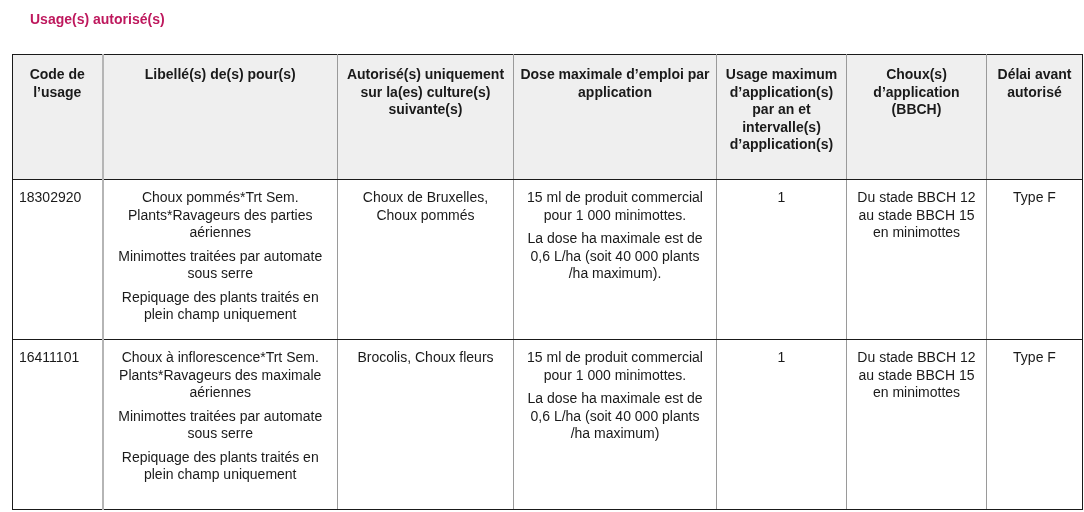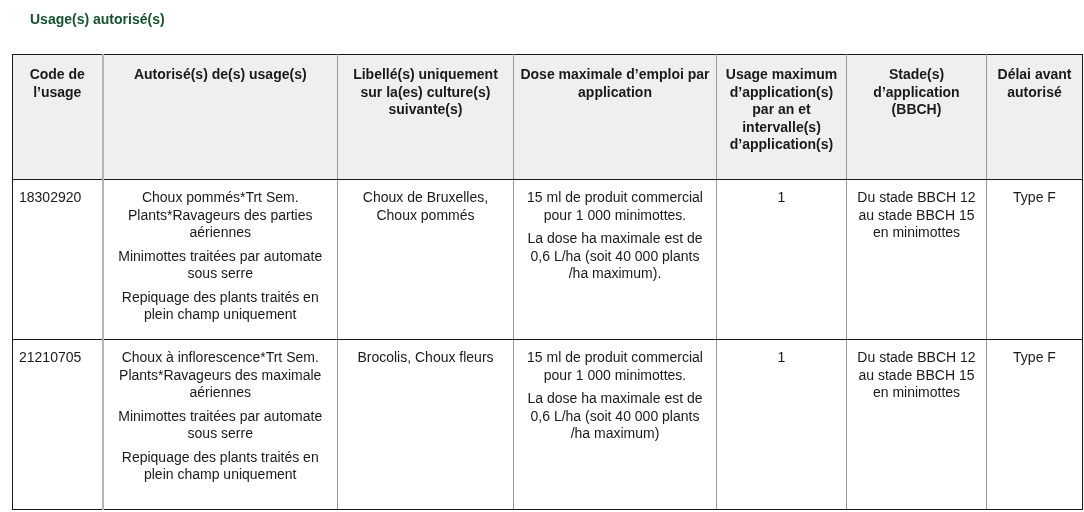--- a/index.html
+++ b/index.html
@@ -14,21 +14,21 @@
     overflow: hidden;
     font-family: "Liberation Sans", sans-serif;
     color: #1a1a1a;
   }
   .section-title {
     position: absolute;
     left: 30px;
     top: 11px;
     font-size: 14px;
     font-weight: bold;
-    color: #14532d;
+    color: #be185d;
   }
   table.usage-table {
     position: absolute;
     left: 12px;
     top: 54px;
     width: 1070px;
     border-collapse: collapse;
     table-layout: fixed;
     font-size: 14px;
     line-height: 17.5px;
@@ -86,25 +86,25 @@
       <col class="c2">
       <col class="c3">
       <col class="c4">
       <col class="c5">
       <col class="c6">
       <col class="c7">
   </colgroup>
   <thead>
     <tr>
       <th>Code de l’usage</th>
-      <th>Autorisé(s) de(s) usage(s)</th>
-      <th>Libellé(s) uniquement sur la(es) culture(s) suivante(s)</th>
+      <th>Libellé(s) de(s) pour(s)</th>
+      <th>Autorisé(s) uniquement sur la(es) culture(s) suivante(s)</th>
       <th>Dose maximale d’emploi par application</th>
       <th>Usage maximum d’application(s) par an et intervalle(s) d’application(s)</th>
-      <th>Stade(s) d’application (BBCH)</th>
+      <th>Choux(s) d’application (BBCH)</th>
       <th>Délai avant autorisé</th>
     </tr>
   </thead>
   <tbody>
     <tr class="row-1">
       <td class="code-cell">18302920</td>
       <td>
         <span class="para">Choux pommés*Trt Sem. Plants*Ravageurs des parties aériennes</span>
         <span class="para">Minimottes traitées par automate sous serre</span>
         <span class="para">Repiquage des plants traités en plein champ uniquement</span>
@@ -112,21 +112,21 @@
       <td>Choux de Bruxelles, Choux pommés</td>
       <td>
         <span class="para">15 ml de produit commercial pour 1 000 minimottes.</span>
         <span class="para">La dose ha maximale est de 0,6 L/ha (soit 40 000 plants /ha maximum).</span>
       </td>
       <td>1</td>
       <td>Du stade BBCH 12 au stade BBCH 15 en minimottes</td>
       <td>Type F</td>
     </tr>
     <tr class="row-2">
-      <td class="code-cell">21210705</td>
+      <td class="code-cell">16411101</td>
       <td>
         <span class="para">Choux à inflorescence*Trt Sem. Plants*Ravageurs des maximale aériennes</span>
         <span class="para">Minimottes traitées par automate sous serre</span>
         <span class="para">Repiquage des plants traités en plein champ uniquement</span>
       </td>
       <td>Brocolis, Choux fleurs</td>
       <td>
         <span class="para">15 ml de produit commercial pour 1 000 minimottes.</span>
         <span class="para">La dose ha maximale est de 0,6 L/ha (soit 40 000 plants /ha maximum)</span>
       </td>

